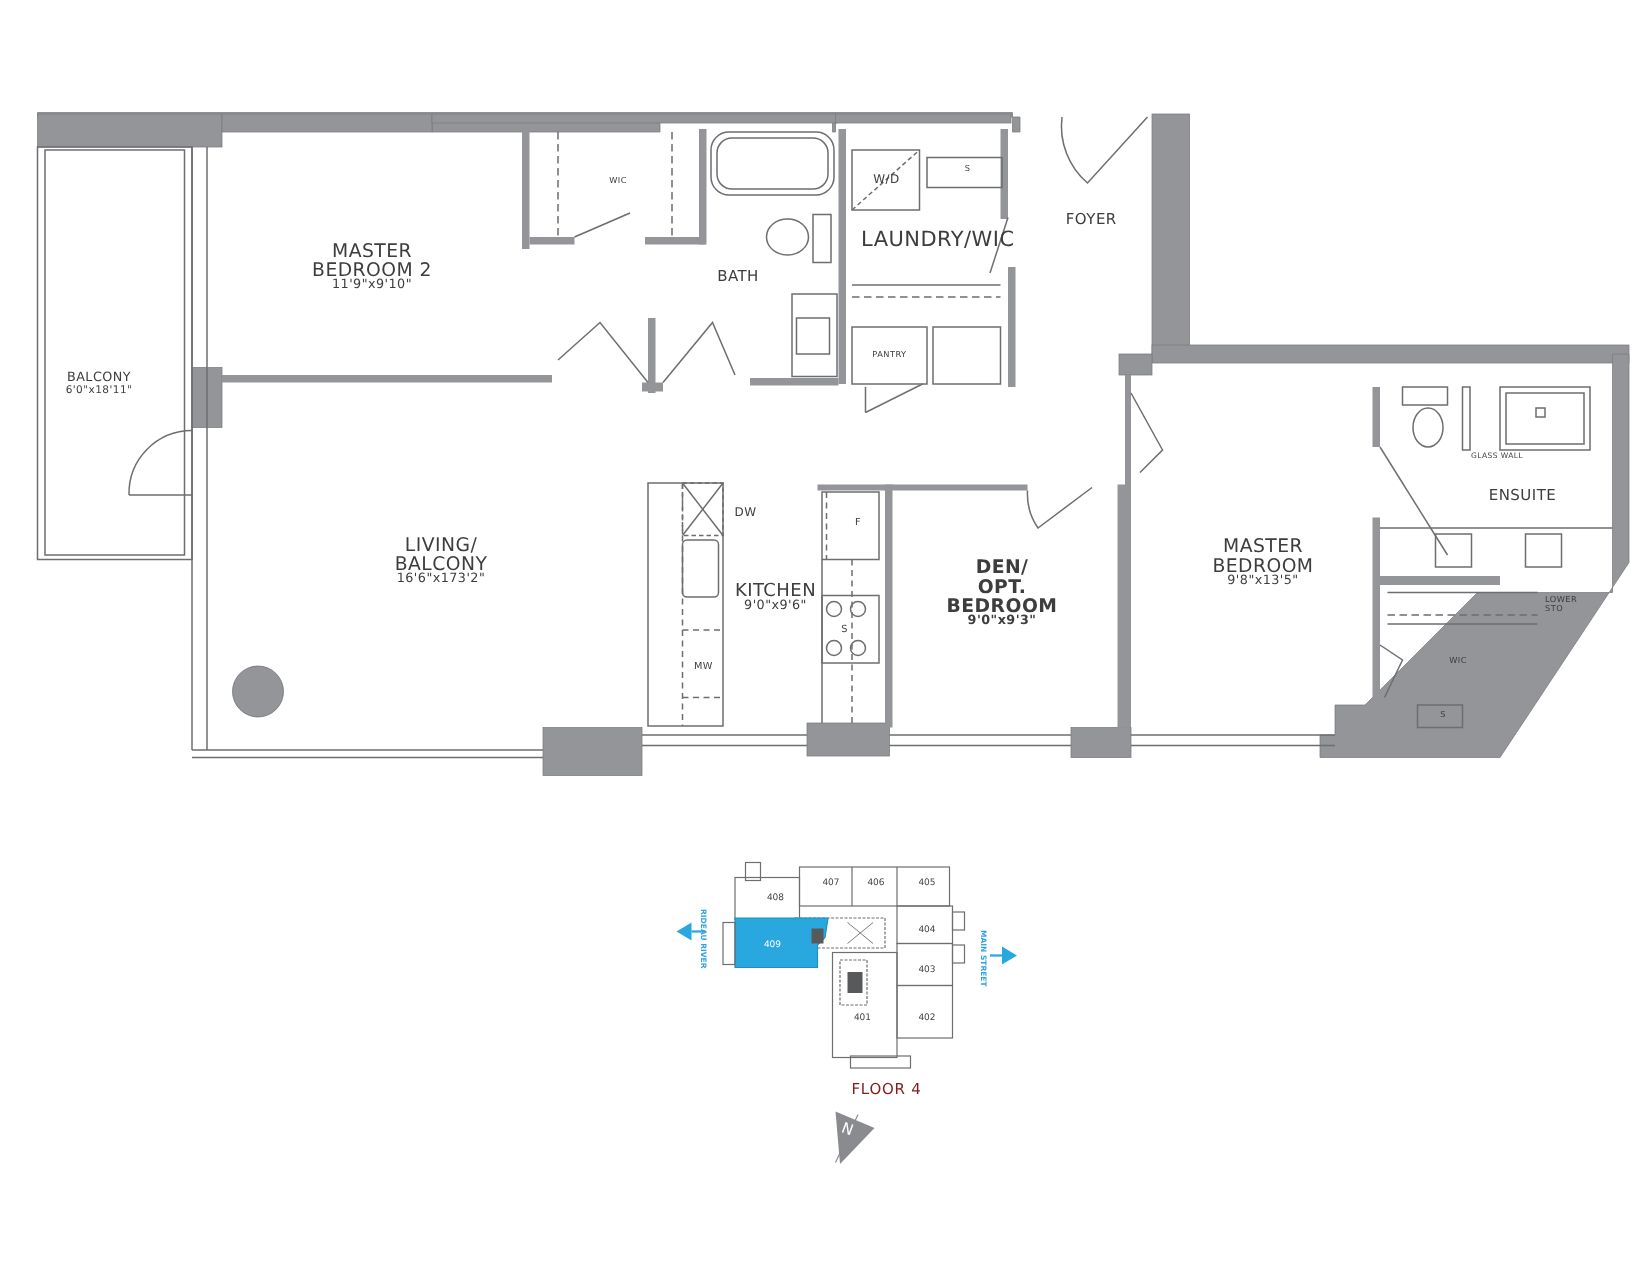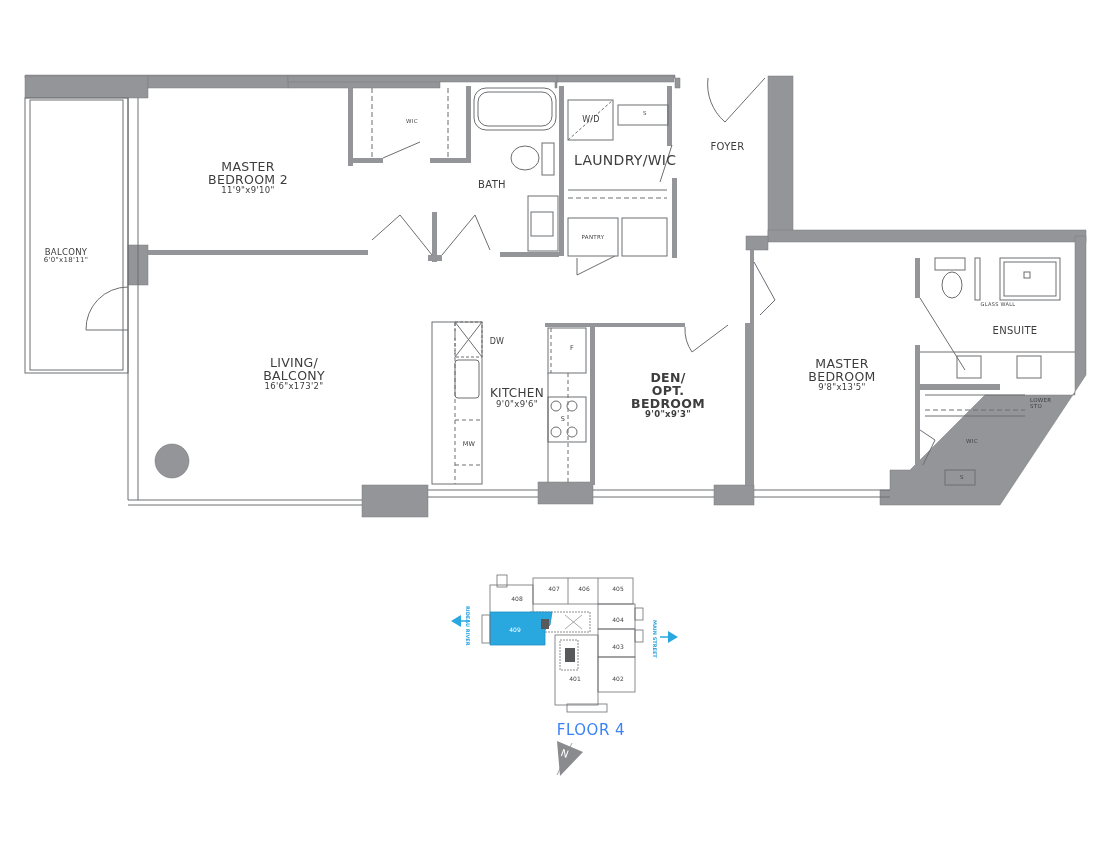--- a/index.html
+++ b/index.html
@@ -10,21 +10,21 @@
          color:#3d3d3d; line-height:1.05; letter-spacing:0.3px; white-space:nowrap; }
   .big { font-size:12.5px; }
   .med { font-size:10px; }
   .dim { font-size:8.5px; display:block; }
   .tiny { font-size:5.5px; }
   .key { font-size:6.5px; }
   .unit { position:absolute; font-family:"DejaVu Sans", sans-serif; font-size:6px;
           color:#444; text-align:center; }
   .unit.hl { color:#ffffff; }
   .floor-title { position:absolute; left:551px; top:721px; width:80px; text-align:center;
-                 font-family:"DejaVu Sans", sans-serif; font-size:15px; color:#3b82f6; letter-spacing:0.5px; }
+                 font-family:"DejaVu Sans", sans-serif; font-size:10px; color:#7f1d1d; letter-spacing:0.5px; }
   .street { position:absolute; font-family:"DejaVu Sans", sans-serif; font-size:5px;
             color:#2fa4de; font-weight:bold; writing-mode:vertical-rl; }
 </style>
 </head>
 <body>
 
 <svg width="1100" height="850" viewBox="0 0 1100 850">
   <g fill="#939598" stroke="#7a7b7e" stroke-width="0.5">
 
     <polygon points="25,78 288,78 288,88 440,88 440,78 557,78 557,88 555,88 555,78 680,78 680,88 675,88 675,75 25,75"></polygon>

